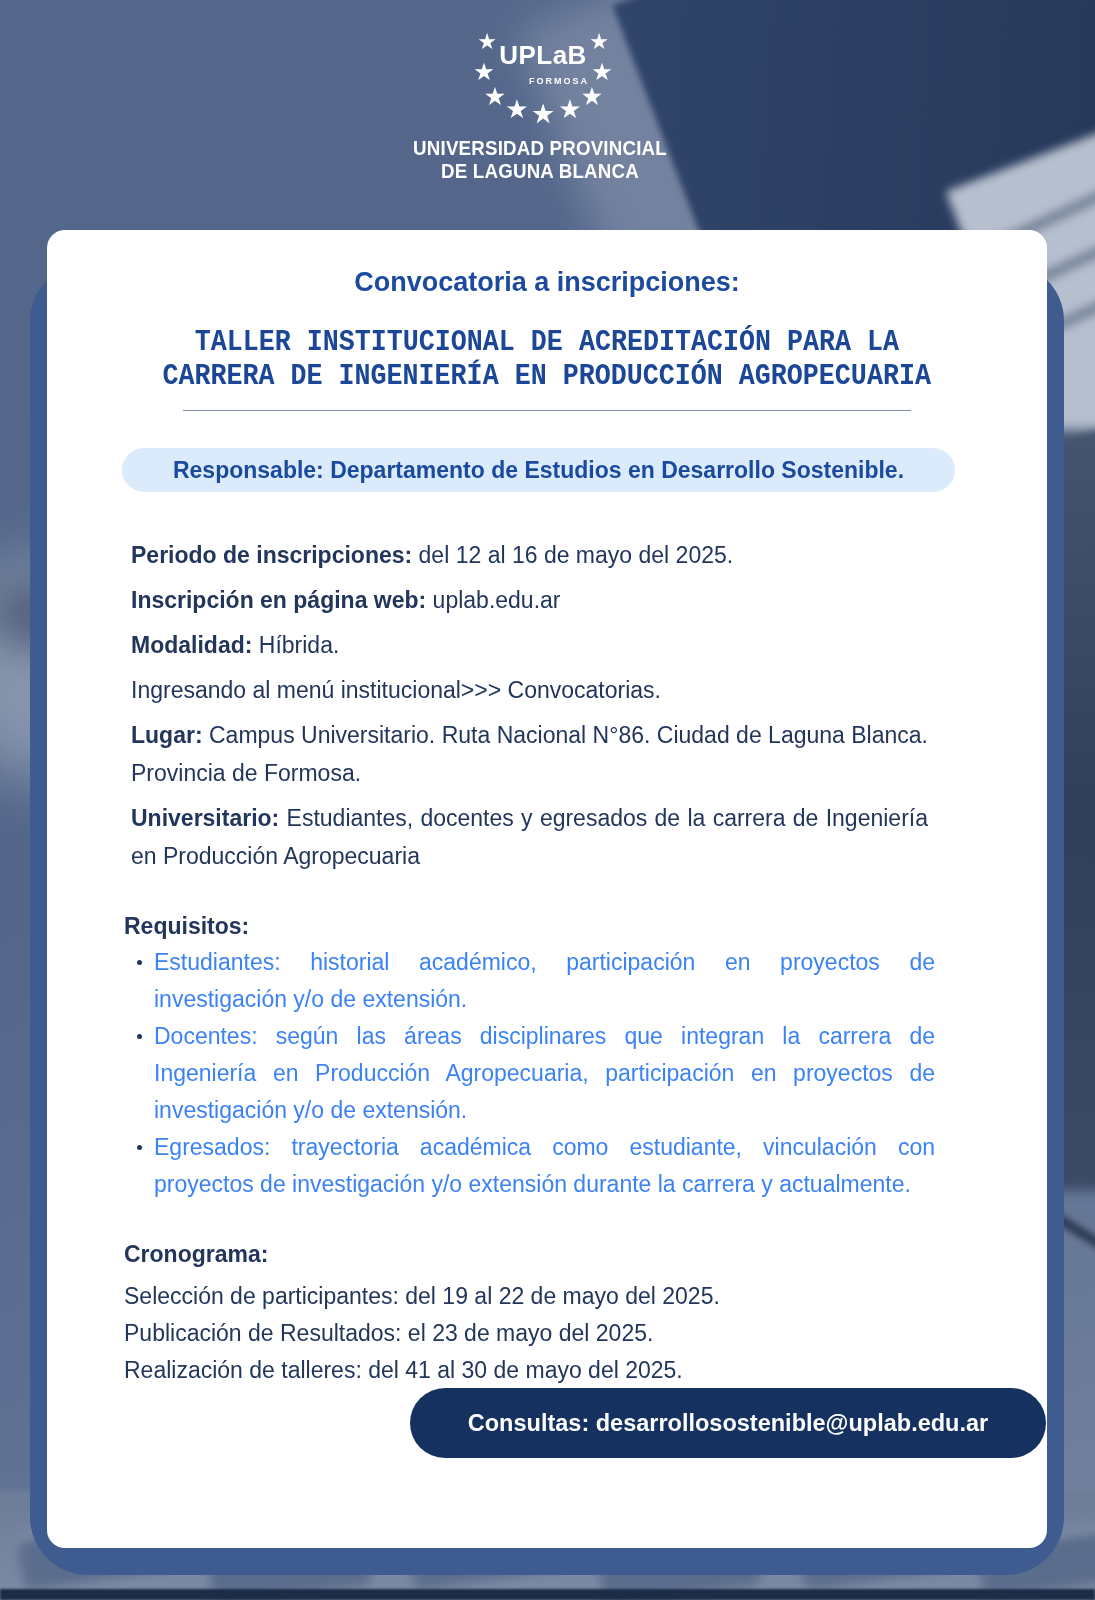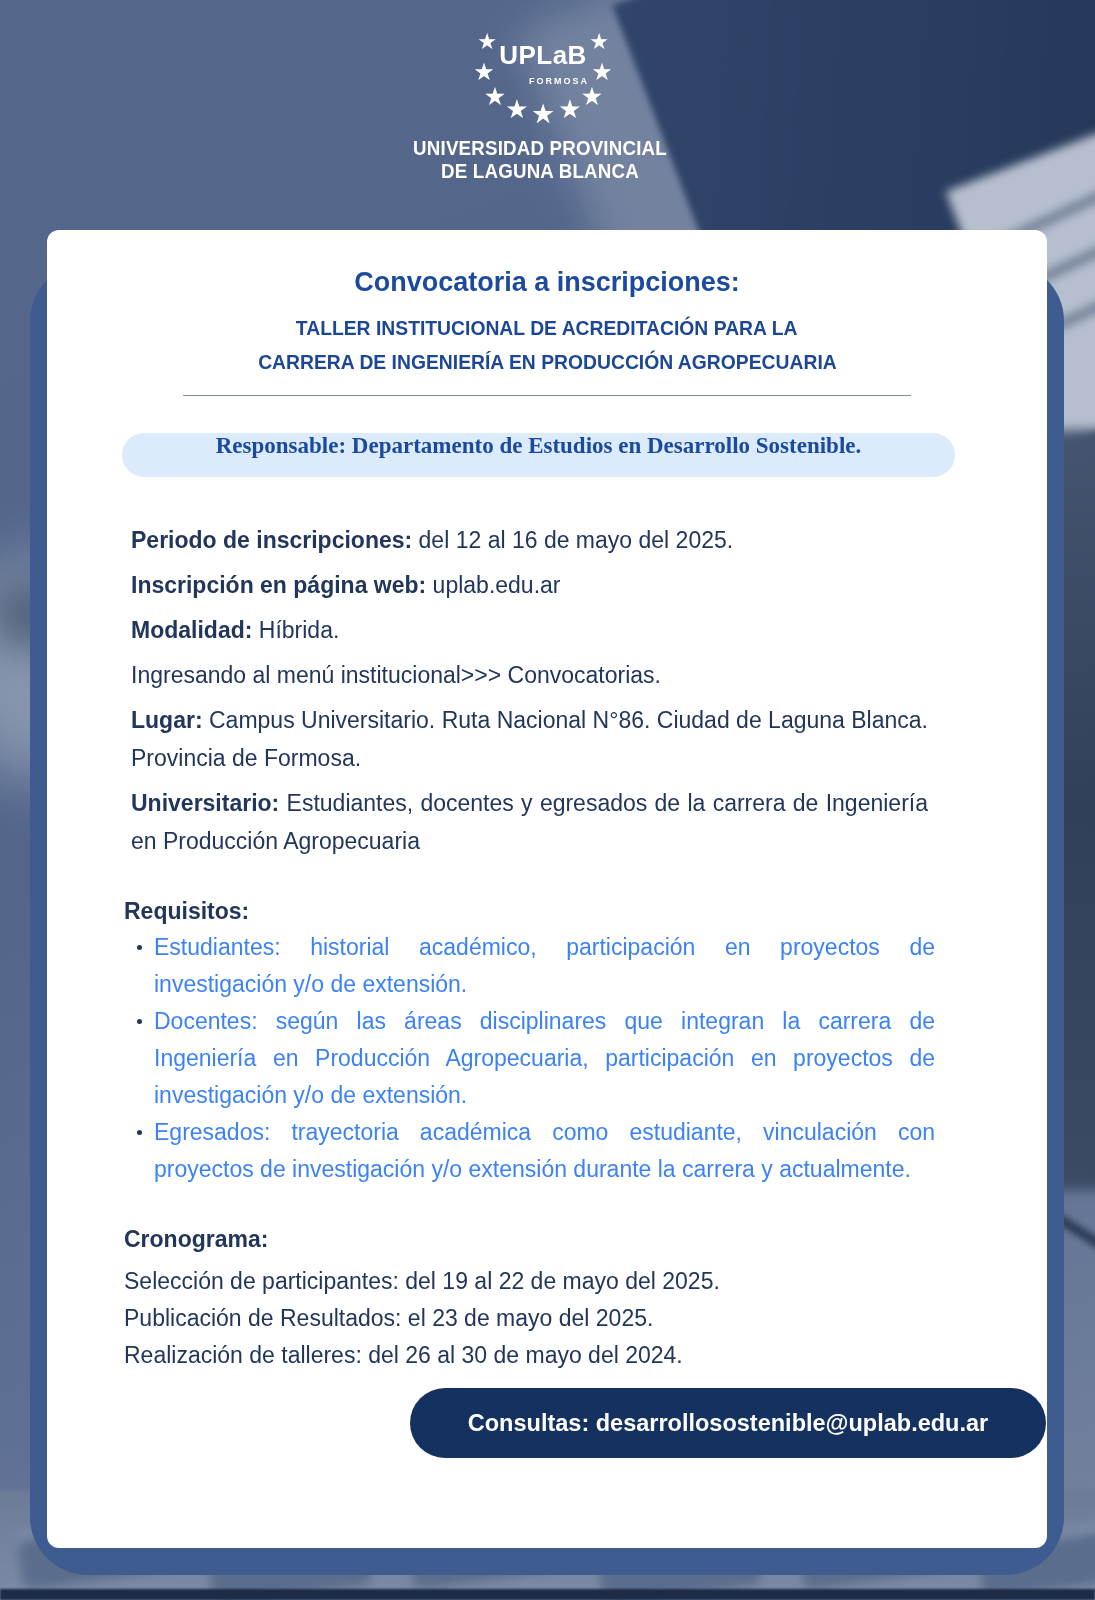--- a/index.html
+++ b/index.html
@@ -53,31 +53,31 @@
   .logo-region { position:absolute; left:16px; top:76px; width:1086px; text-align:center;
                  font-weight:bold; font-size:9px; letter-spacing:2px; }
   .logo-uni { position:absolute; left:0; width:1080px; text-align:center; font-weight:bold;
               font-size:19.5px; letter-spacing:0.2px; transform:scaleX(.96); }
   .uni1 { top:137px; } .uni2 { top:160px; }
 
   
   .card-border { position:absolute; left:30px; top:263px; width:1034px; height:1312px;
                  border-radius:58px; background:#3e5c90; z-index:1; }
   .card { position:absolute; left:47px; top:230px; width:1000px; height:1318px;
-          border-radius:12px; background:#ffffff; z-index:2; }
+          border-radius:18px; background:#ffffff; z-index:2; }
 
   .kicker { margin-top:36px; text-align:center; font-weight:bold; font-size:27px;
             line-height:32px; color:#1b4a9e; }
-  .title { margin-top:13px; text-align:center; font-weight:bold; font-size:21px;
-           line-height:34px; color:#1c4796; }
+  .title { margin-top:28px; text-align:center; font-weight:bold; font-size:29px;
+           line-height:34px; color:#1c4796;font-family:Liberation Mono, monospace; }
   .title .condensed { display:inline-block; transform:scaleX(.92); transform-origin:50% 50%; white-space:nowrap; }
   .divider { margin:16px auto 0 auto; width:728px; height:0; border-top:1.6px solid #7e8ca7; }
   .banner { margin:37px 0 0 75px; width:833px; height:44px; border-radius:22px;
-            background:#dcebfb; display:flex; align-items:flex-start; justify-content:center;
-            font-weight:bold; font-size:23px; color:#1a4a9e;font-family:Liberation Serif, serif; }
+            background:#dcebfb; display:flex; align-items:center; justify-content:center;
+            font-weight:bold; font-size:23px; color:#1a4a9e; }
 
   .details { margin:44px 112px 0 77px; font-size:23px; line-height:38px; color:#22365c;
              text-align:justify; }
   .details p { margin:7px; }
   .details b { font-weight:bold; }
 
   .section-heading { margin:33px 112px 0 77px; font-weight:bold; font-size:23px;
                      line-height:36px; color:#22365c; }
   .bullets { margin:0 112px 0 88px; list-style:none; }
   .bullets li { position:relative; padding-left:19px; font-size:23px; line-height:37px;
@@ -165,21 +165,21 @@
     <ul class="bullets">
       <li><span class="dot"></span><span>Estudiantes: historial académico, participación en proyectos de investigación y/o de extensión.</span></li>
       <li><span class="dot"></span><span>Docentes: según las áreas disciplinares que integran la carrera de Ingeniería en Producción Agropecuaria, participación en proyectos de investigación y/o de extensión.</span></li>
       <li><span class="dot"></span><span>Egresados: trayectoria académica como estudiante, vinculación con proyectos de investigación y/o extensión durante la carrera y actualmente.</span></li>
     </ul>
 
     <div class="section-heading">Cronograma:</div>
     <div class="schedule">
       <p>Selección de participantes: del 19 al 22 de mayo del 2025.</p>
       <p>Publicación de Resultados: el 23 de mayo del 2025.</p>
-      <p>Realización de talleres: del 26 al 30 de mayo del 2024.</p>
+      <p>Realización de talleres: del 41 al 30 de mayo del 2025.</p>
     </div>
 
     <div class="contact-pill">
       <span>Consultas: desarrollosostenible@uplab.edu.ar</span>
     </div>
 
   </div>
 </div>
 
 </body></html>

